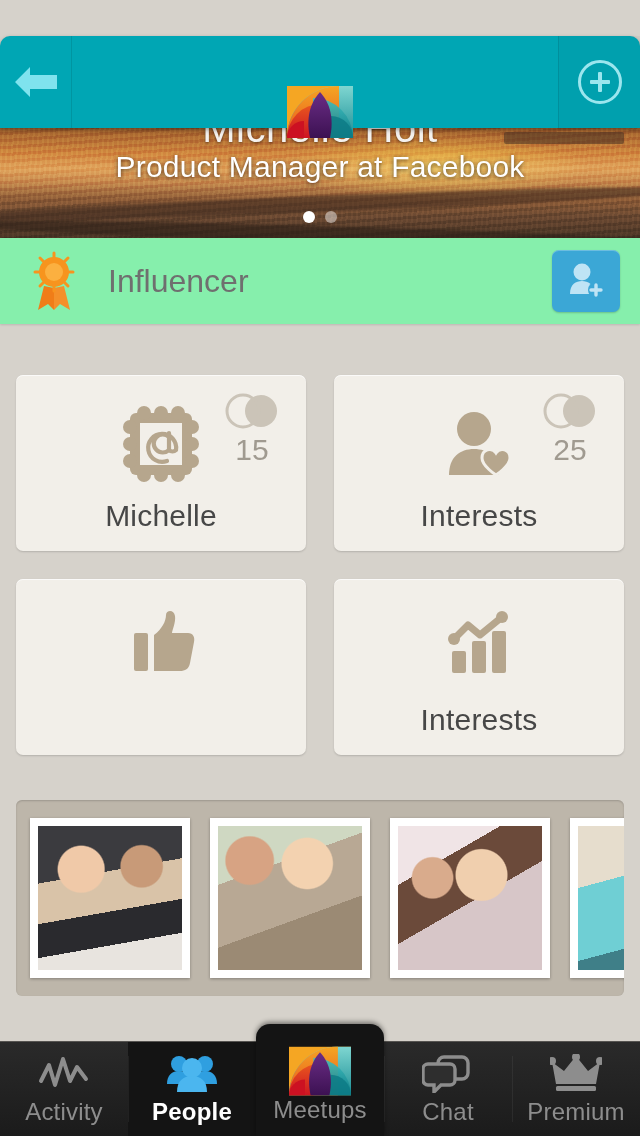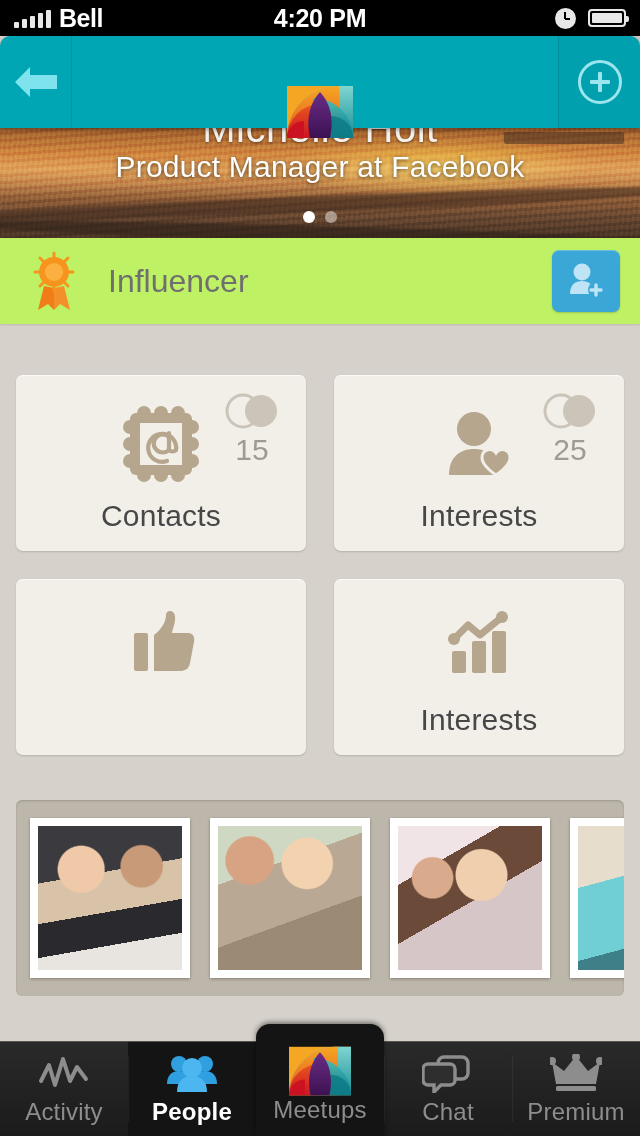--- a/index.html
+++ b/index.html
@@ -105,21 +105,21 @@
   .hero-dots {
     position:absolute; top:211px; left:0; width:640px;
     display:flex; justify-content:center; gap:10px; z-index:12;
   }
   .hero-dots span { width:12px; height:12px; border-radius:50%; background:rgba(255,255,255,.45); }
   .hero-dots span.on { background:#fff; }
 
   
   .influencer {
     position:absolute; top:238px; left:0; width:640px; height:86px;
-    background:#bef264; display:flex; align-items:center; padding:0 20px;
+    background:#86efac; display:flex; align-items:center; padding:0 20px;
     box-shadow:0 1px 2px rgba(0,0,0,.12); z-index:8;
   }
   .badge-ribbon { width:52px; height:62px; position:relative; flex:0 0 auto; margin-left:8px; }
   .inf-label { font-size:32px; color:#6f6f6f; font-weight:400; margin-left:28px; }
   .addcontact {
     margin-left:auto; width:68px; height:62px; border-radius:7px;
     background:#3ba7d6; display:flex; align-items:center; justify-content:center;
     box-shadow:inset 0 1px 0 rgba(255,255,255,.25), 0 1px 2px rgba(0,0,0,.2);
     cursor:pointer;
   }
@@ -180,39 +180,20 @@
     display:flex; flex-direction:column; align-items:center; justify-content:flex-end;
     padding-bottom:12px; gap:4px; z-index:22; cursor:pointer;
     box-shadow:0 -2px 5px rgba(0,0,0,.45);
   }
 </style>
 </head>
 <body>
 
 <div id="phone">
 
-  <div class="statusbar">
-    <div class="sb-left">
-      <span class="sig">
-          <i></i>
-          <i></i>
-          <i></i>
-          <i></i>
-          <i></i>
-        </span>
-      <span class="carrier">Bell</span>
-    </div>
-    <div class="sb-time">4:20 PM</div>
-    <div class="sb-right">
-      <span class="clock-ic"></span>
-      <span class="batt">
-          <i></i>
-        </span>
-    </div>
-  </div>
 
   <div class="navbar">
     <div class="nav-back">
       <svg width="46" height="34" viewBox="0 0 46 34">
         <path d="M17 2 L2 17 L17 32 L17 24 L44 24 L44 10 L17 10 Z" fill="#7fe3ee"></path>
       </svg>
     </div>
     <div class="nav-logo">
       <svg class="logomark" viewBox="0 0 66 52">
         <defs>
@@ -327,21 +308,21 @@
           </g>
         </svg>
       </div>
       <div class="venn">
         <svg class="venn-ic" viewBox="0 0 62 36">
           <circle cx="40" cy="18" r="16" fill="#cbc4b8"></circle>
           <circle cx="22" cy="18" r="16" fill="none" stroke="#cbc4b8" stroke-width="3"></circle>
         </svg>
         <div class="venn-num">15</div>
       </div>
-      <div class="card-label">Contacts</div>
+      <div class="card-label">Michelle</div>
     </div>
 
     <div class="card">
       <div class="card-icon">
         <svg width="78" height="78" viewBox="0 0 78 78">
           <circle cx="34" cy="24" r="17" fill="#b6a68d"></circle>
           <path d="M9 70 C9 52 20 44 34 44 C48 44 59 52 59 70 Z" fill="#b6a68d"></path>
           <path d="M56 48 c4-6 14-4 14 5 c0 8-14 17-14 17 s-14-9-14-17 c0-9 10-11 14-5 Z" fill="#b6a68d" stroke="#f2efe9" stroke-width="3"></path>
         </svg>
       </div>

